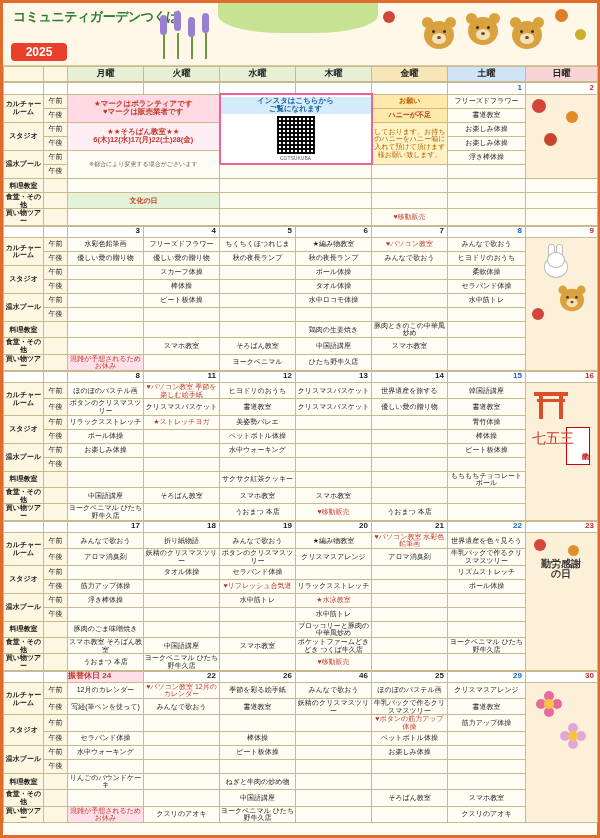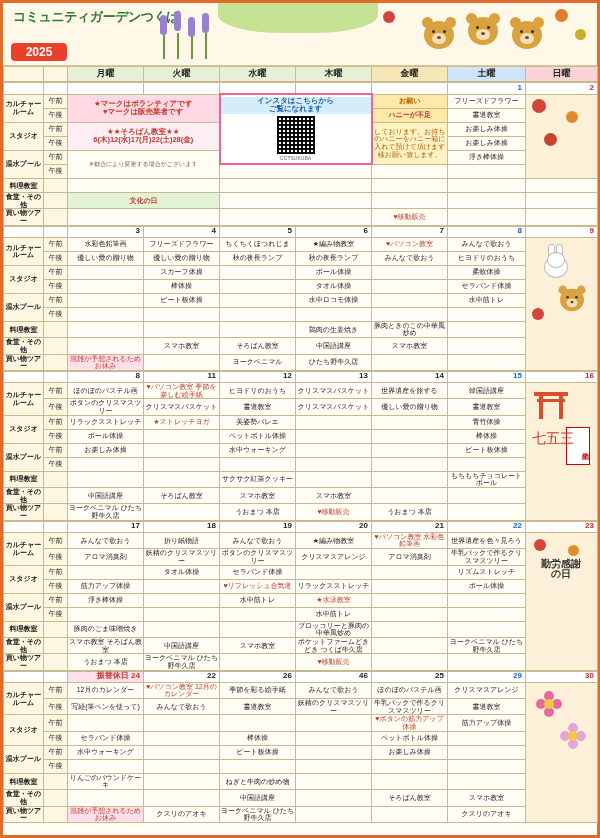--- a/index.html
+++ b/index.html
@@ -683,21 +683,21 @@
         <col style="width:76px">
         <col style="width:76px">
         <col style="width:76px">
         <col style="width:78px">
         <col style="width:72px">
     </colgroup>
     <tbody>
         <tr class="daterow">
       <td class="col-label"></td>
       <td class="col-ampm"></td>
-      <td style="background:#ffe0ea;color:#c0392b;text-align:right">
+      <td style="background:#ffe0ea;color:#c0392b;text-align:left">
         <span>振替休日</span>
         <span>24</span>
       </td>
       <td>22</td>
       <td>26</td>
       <td>46</td>
       <td>25</td>
       <td class="d-sat">29</td>
       <td class="d-sun">30</td>
     </tr>

